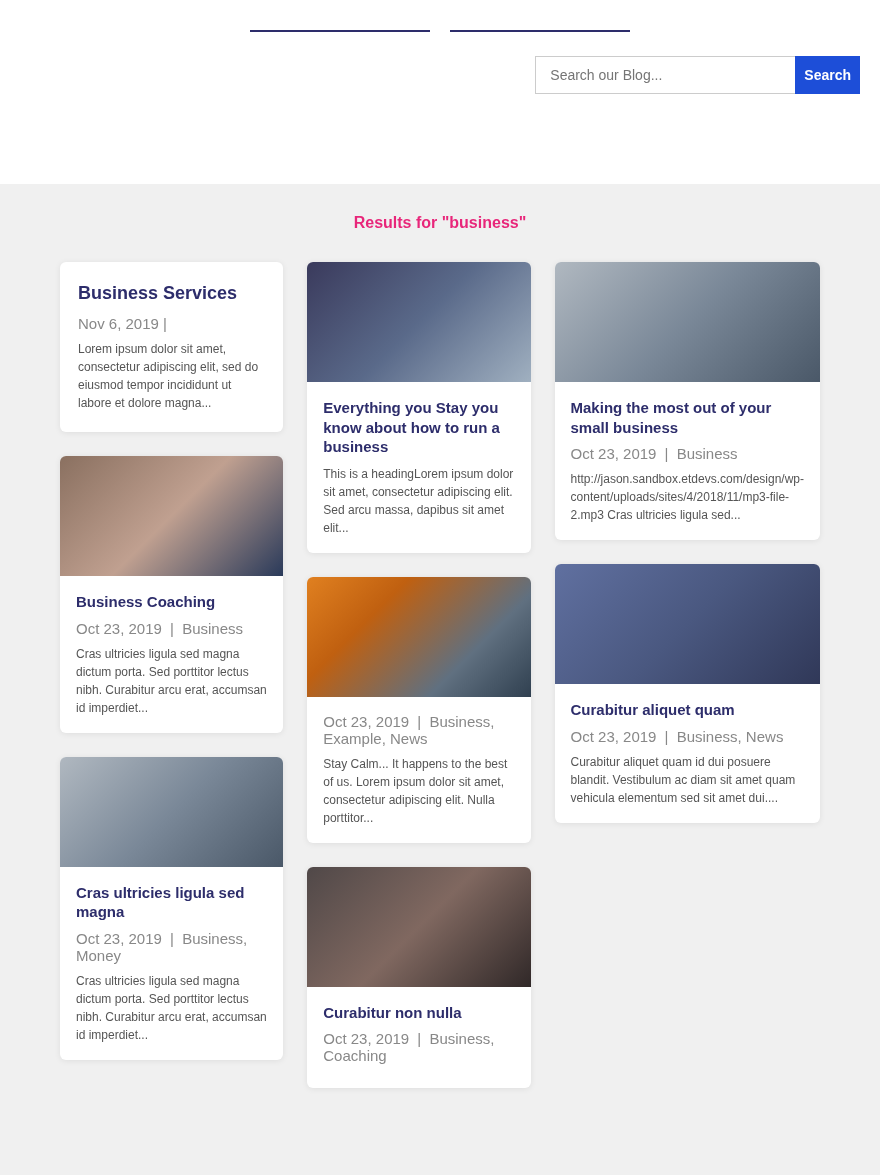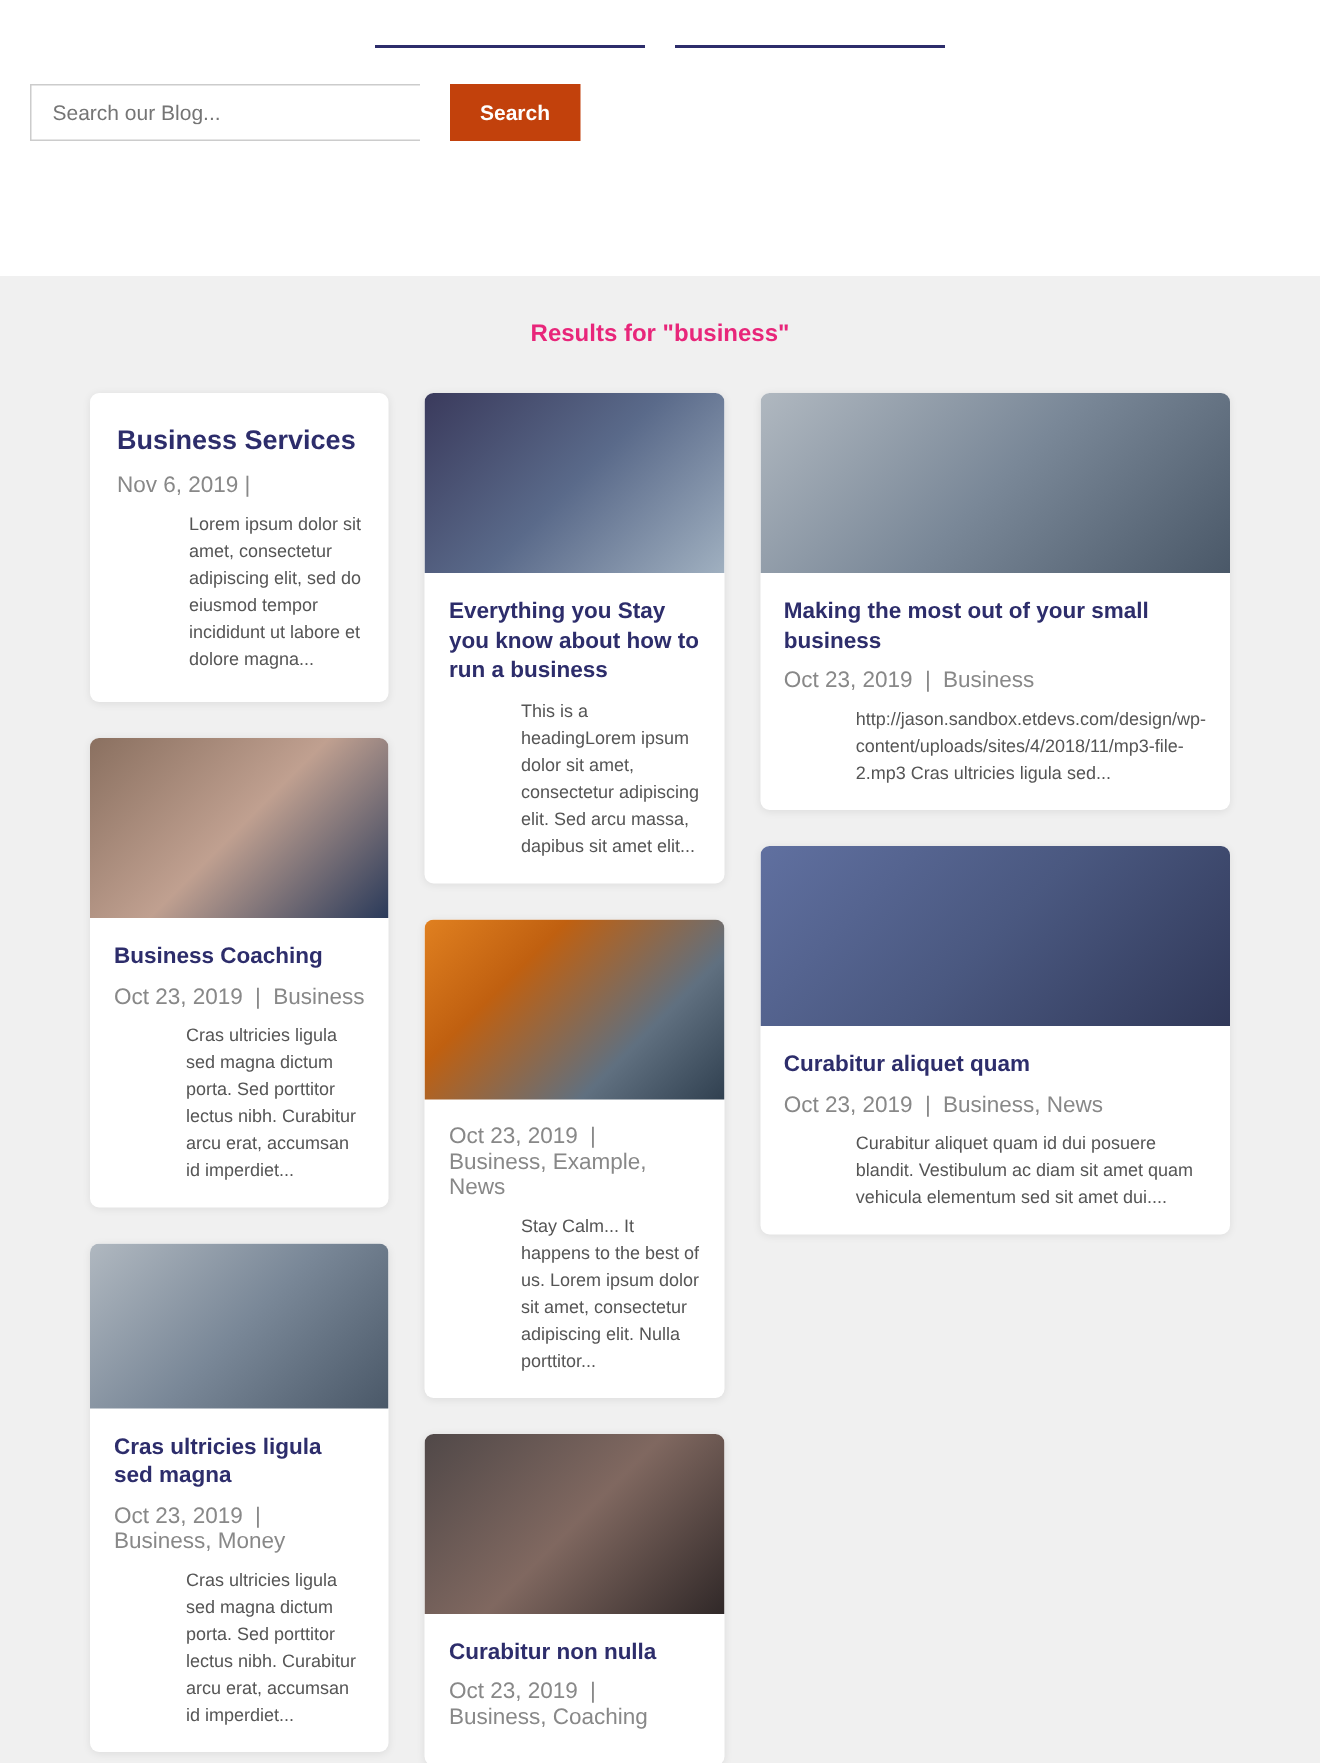--- a/index.html
+++ b/index.html
@@ -30,38 +30,37 @@
       background: #2d2d6b;
     }
     .page-title {
       font-size: 52px;
       font-weight: 800;
       color: #1a1a4e;
       letter-spacing: -1px;
     }
     .search-bar {
       display: flex;
-      justify-content: flex-start;
+      justify-content: flex-end;
       margin-bottom: 0;
       padding-bottom: 30px;
-      gap: 20px;
     }
     .search-input {
       width: 260px;
       padding: 10px 14px;
       border: 1px solid #ccc;
       border-right: none;
       font-size: 14px;
       color: #888;
       outline: none;
       border-radius: 0;
     }
     .search-button {
-      padding: 10px 20px;
-      background: #c2410c;
+      padding: 10px 9px;
+      background: #1d4ed8;
       color: #fff;
       border: none;
       font-size: 14px;
       font-weight: 600;
       cursor: pointer;
     }
 
     
     .wave-divider {
       background: #fff;
@@ -113,21 +112,20 @@
       margin-bottom: 8px;
     }
     .card-meta .separator { margin: 0 4px; }
     .card-category {
       color: #888;
     }
     .card-excerpt {
       font-size: 12px;
       color: #555;
       line-height: 1.5;
-      margin-left: 48px;
     }
 
     
     .card-text-only .card-body {
       padding: 20px 18px;
       border-radius: 10px;
     }
     .card-text-only .card-title {
       font-size: 18px;
       margin-bottom: 10px;

